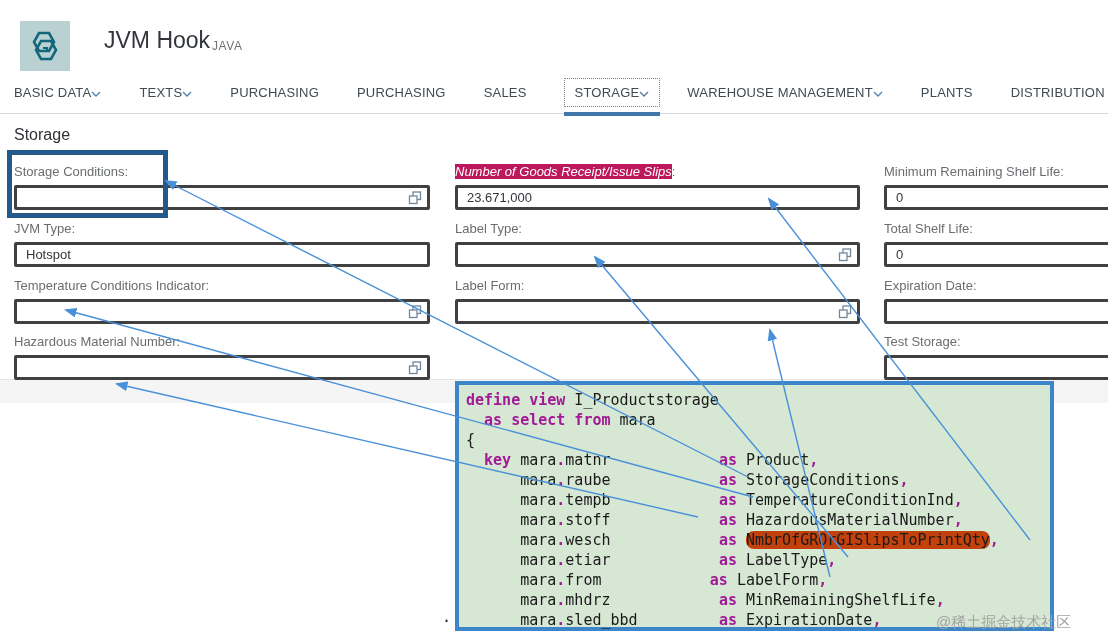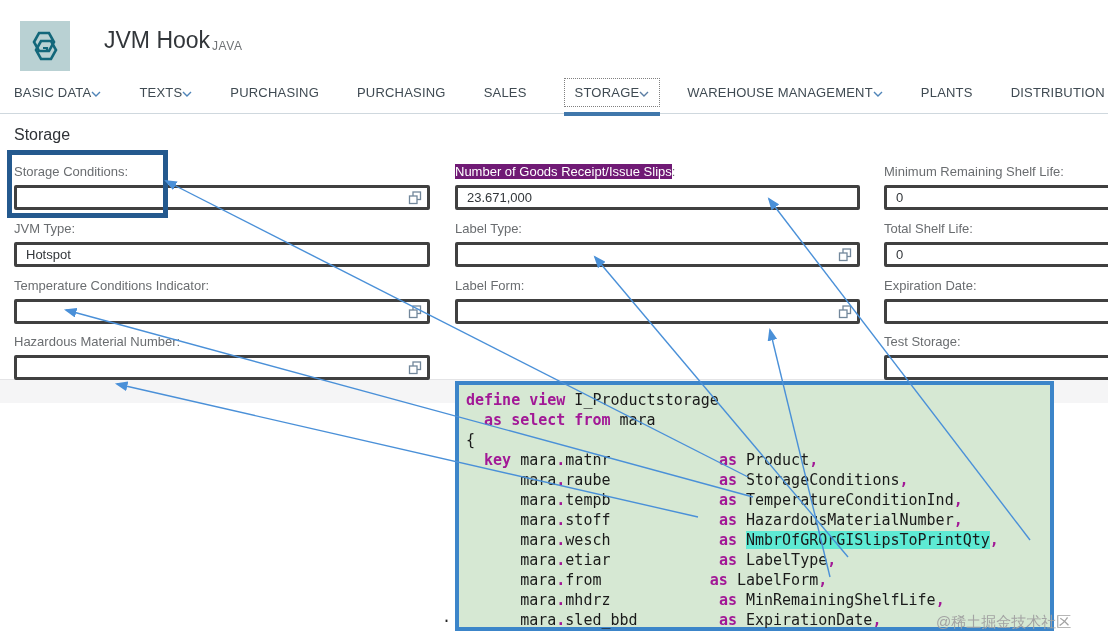--- a/index.html
+++ b/index.html
@@ -18,36 +18,36 @@
     border-bottom:1px solid #cfd8de; display:flex; align-items:center; padding-left:14px; }
   .tab { font-size:13px; color:#3f4a52; letter-spacing:0.2px; margin-right:38px; white-space:nowrap;
     display:flex; align-items:center; cursor:default; position:relative; }
   .tab.selected { outline:1px dotted #808080; padding:6px 10px; margin-right:28px; }
   .tab.selected::after { content:""; position:absolute; left:-1px; right:-1px; bottom:-10px; height:4px; background:#4077ab; }
   .chev { display:inline-block; }
   
   .section-title { position:absolute; left:14px; top:126px; font-size:16px; color:#2f3236; }
   .field { position:absolute; height:48px; }
   .field-label { position:absolute; left:0; top:0; font-size:13px; color:#6a6d70; white-space:nowrap; }
-  .label-selected { background:#701a75; color:#ffffff; }
+  .label-selected { background:#be185d; color:#ffffff;font-style:italic; }
   .field-box { position:absolute; left:0; top:21px; width:100%; }
   .field-input { width:100%; height:25px; border:3px solid #404040; border-radius:2px; background:#fff;
     font-family:"Liberation Sans",sans-serif; font-size:13px; color:#32363a; padding:0 26px 0 9px; outline:none; }
   .field-input.noicon { padding-right:9px; }
   .vh-icon { position:absolute; right:8px; top:6px; width:14px; height:14px; cursor:pointer; }
   
   .annot-box { position:absolute; left:7px; top:150px; width:161px; height:68px; border:5px solid #24598e; z-index:30; }
   
   .form-bottom-band { position:absolute; left:0; top:379px; width:1108px; height:24px; background:#f5f5f6; border-top:1px solid #e4e4e6; }
   
   .code-box { position:absolute; left:455px; top:381px; width:599px; height:250px; background:#d6e8d3;
     border:4px solid #3c85c9; z-index:40; }
   .code-box pre { margin:0; padding:5px 7px; font-family:"DejaVu Sans Mono", monospace; font-size:15px; line-height:20px; color:#1a1a1a; white-space:pre; }
   .code-box .k { color:#a21896; font-weight:bold; }
-  .code-box .h { background:#5eead4; }
+  .code-box .h { background:#c2410c;border-radius:8px; }
   .cursor-dot { position:absolute; left:442px; top:608px; font-family:"DejaVu Sans Mono",monospace; font-size:15px; color:#222; z-index:41; }
   
   #arrow-layer { position:absolute; left:0; top:0; width:1108px; height:638px; z-index:50; pointer-events:none; }
   
   .watermark { position:absolute; left:936px; top:613px; font-size:15px; color:#a3a3a3; z-index:60; white-space:nowrap; }
 </style>
 </head>
 <body>
 
 <div class="header">

